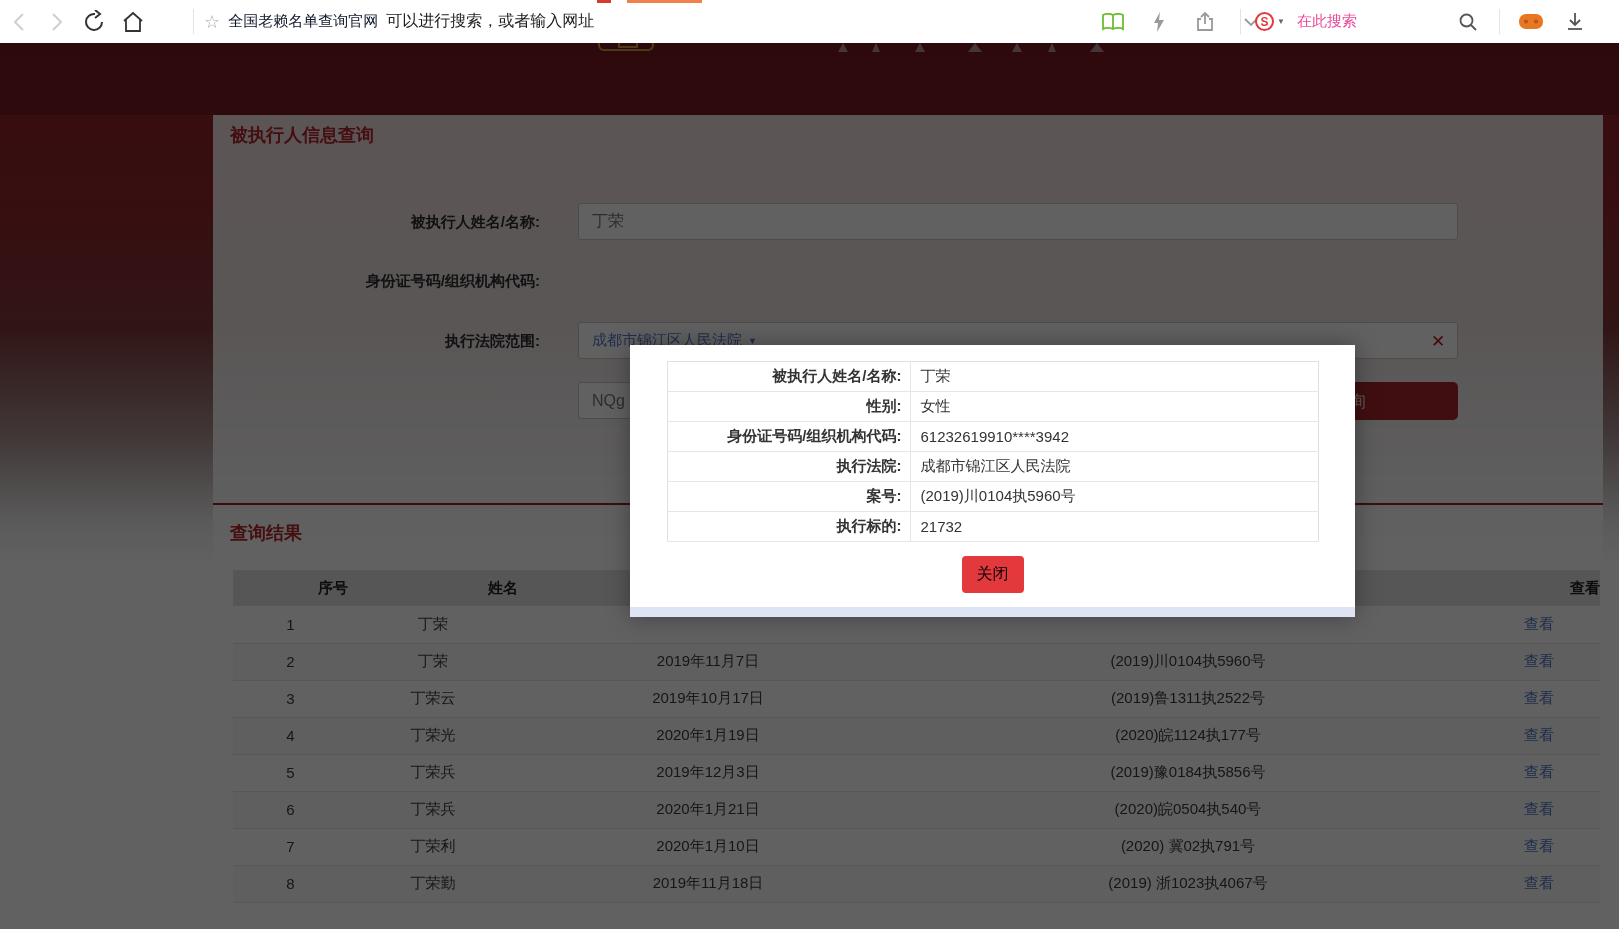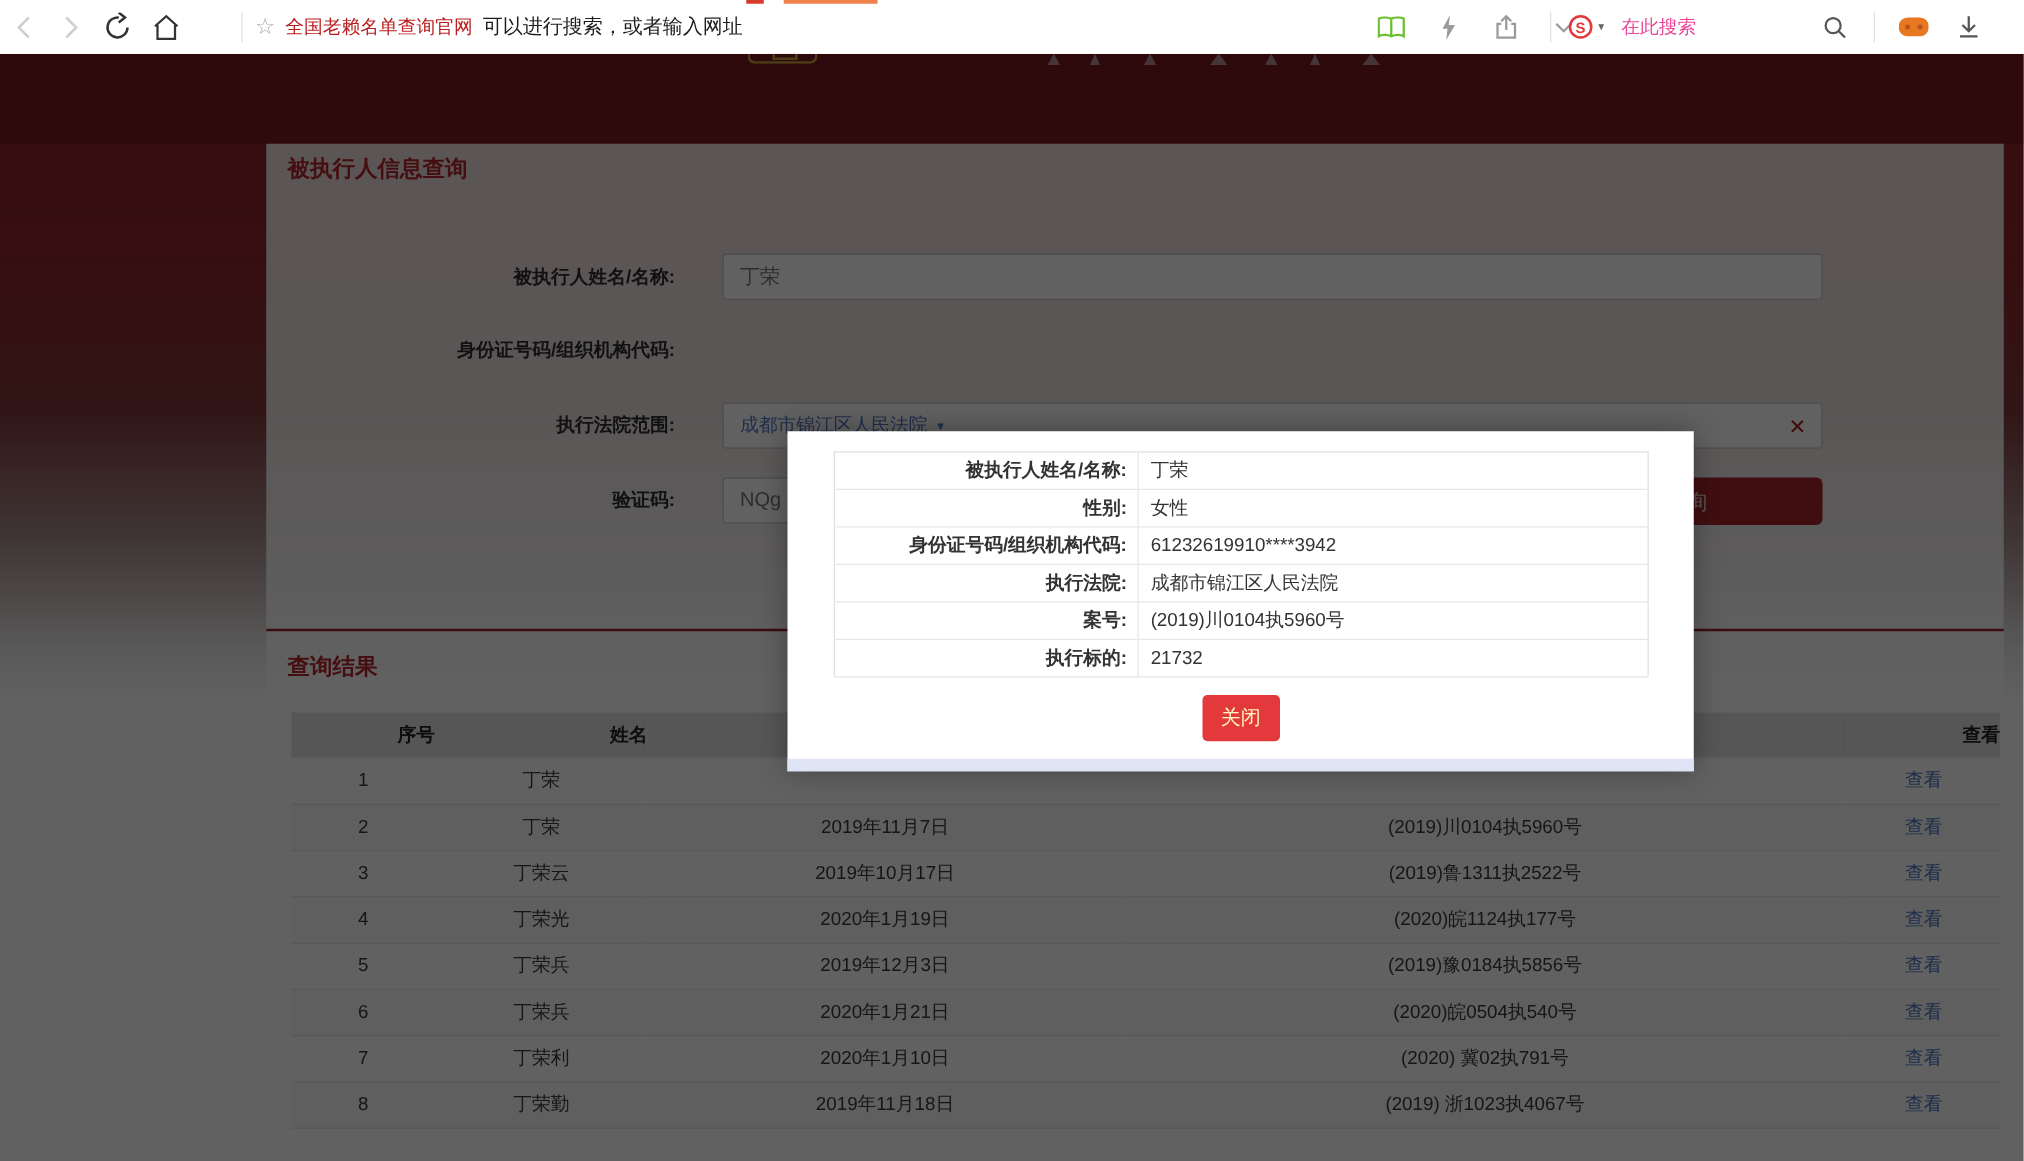--- a/index.html
+++ b/index.html
@@ -7,21 +7,21 @@
     font-family:"Liberation Sans","DejaVu Sans",sans-serif; }
 
   
   .browser-bar { position:absolute; top:0; left:0; width:1619px; height:43px; background:#fff; z-index:100; }
   .tb { position:absolute; top:0; height:43px; display:flex; align-items:center; }
   .tb-ico { display:inline-flex; align-items:center; justify-content:center; width:26px; height:26px; }
   .accent-red { position:absolute; left:597px; top:0; width:14px; height:3px; background:#d93a2b; }
   .accent-orange { position:absolute; left:627px; top:0; width:75px; height:3px; background:#f0814d; }
   .v-sep { position:absolute; top:9px; width:1px; height:25px; background:#e3e3e3; }
   .star-glyph { font-size:18px; color:#aaa; }
-  .bm-text { font-size:15px; color:#b91c1c; white-space:nowrap; }
+  .bm-text { font-size:15px; color:#0f172a; white-space:nowrap; }
   .addr-text { font-size:16px; color:#1d1d1d; white-space:nowrap; }
   .sogou-circle { width:19px; height:19px; border:2px solid #e4393c; border-radius:50%;
     color:#e4393c; font-weight:bold; font-size:12px; display:flex; align-items:center; justify-content:center; }
   .caret-mini { font-size:8px; color:#666; margin-left:3px; }
   .search-ph { font-size:15px; color:#ec4899; margin-left:12px; }
 
   
   .page { position:absolute; top:43px; left:0; width:1619px; height:886px; background:#fff; overflow:hidden; }
   .hero { position:absolute; top:0; left:0; width:1619px; height:520px;
     background:linear-gradient(180deg,#8f2127 0%,#93262b 30%,#81393b 55%,#a88f8f 75%,#ececec 92%,#fff 100%); }
@@ -68,21 +68,21 @@
   .dim { position:absolute; inset:0; background:rgba(0,0,0,0.62); z-index:10; }
   .modal { position:absolute; left:630px; top:302px; width:725px; z-index:20; background:#fff;
     border-bottom:10px solid #dfe4f4; box-shadow:0 0 22px rgba(0,0,0,0.35); padding:16px 12px 14px; }
   .m-table { width:652px; margin:0 auto; border-collapse:collapse; font-size:15px;
     border:1px solid #e0e0e0; }
   .m-table td { height:30px; border-bottom:1px solid #e6e6e6; }
   .m-label { width:243px; text-align:right; font-weight:bold; color:#333; padding-right:8px;
     border-right:1px solid #e6e6e6; }
   .m-value { text-align:left; color:#333; padding-left:10px; }
   .m-close-wrap { text-align:center; margin-top:14px; }
-  .m-close { background:#e4393c; color:#fef9c3; border:none; border-radius:4px; font-size:16px;
+  .m-close { background:#e4393c; color:#000000; border:none; border-radius:4px; font-size:16px;
     padding:8px 15px; cursor:pointer; font-family:"Liberation Sans","DejaVu Sans",sans-serif; }
 </style>
 </head>
 <body>
 
 <div class="browser-bar">
   <div class="accent-red"></div>
   <div class="accent-orange"></div>
 
   <div class="tb" style="left:6px; gap:12px;">
@@ -194,21 +194,20 @@
 
   <div class="f-label" style="top:219px;">身份证号码/组织机构代码:</div>
 
   <div class="f-label" style="top:279px;">执行法院范围:</div>
   <div class="f-select" style="top:279px;">
     <span>成都市锦江区人民法院</span>
     <span class="sel-caret">▼</span>
   </div>
   <div class="clear-x">✕</div>
 
-  <div class="f-label" style="top:339px;">验证码:</div>
   <input class="f-input captcha-input" style="top: 339px;" value="NQg">
   <button class="query-btn">查询</button>
 
   <div class="divider"></div>
   <div class="section-title" style="left:230px; top:478px;">查询结果</div>
 
   <table class="rtable">
     <colgroup>
         <col style="width:115px">
         <col style="width:170px">

